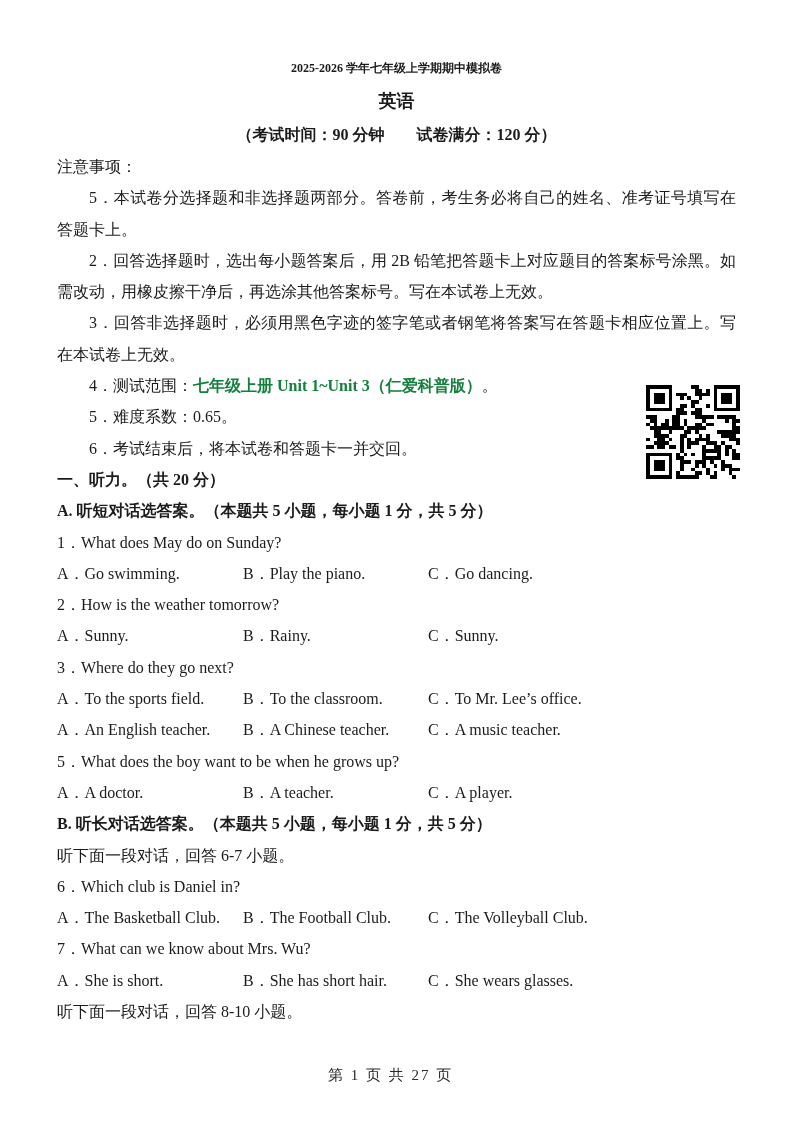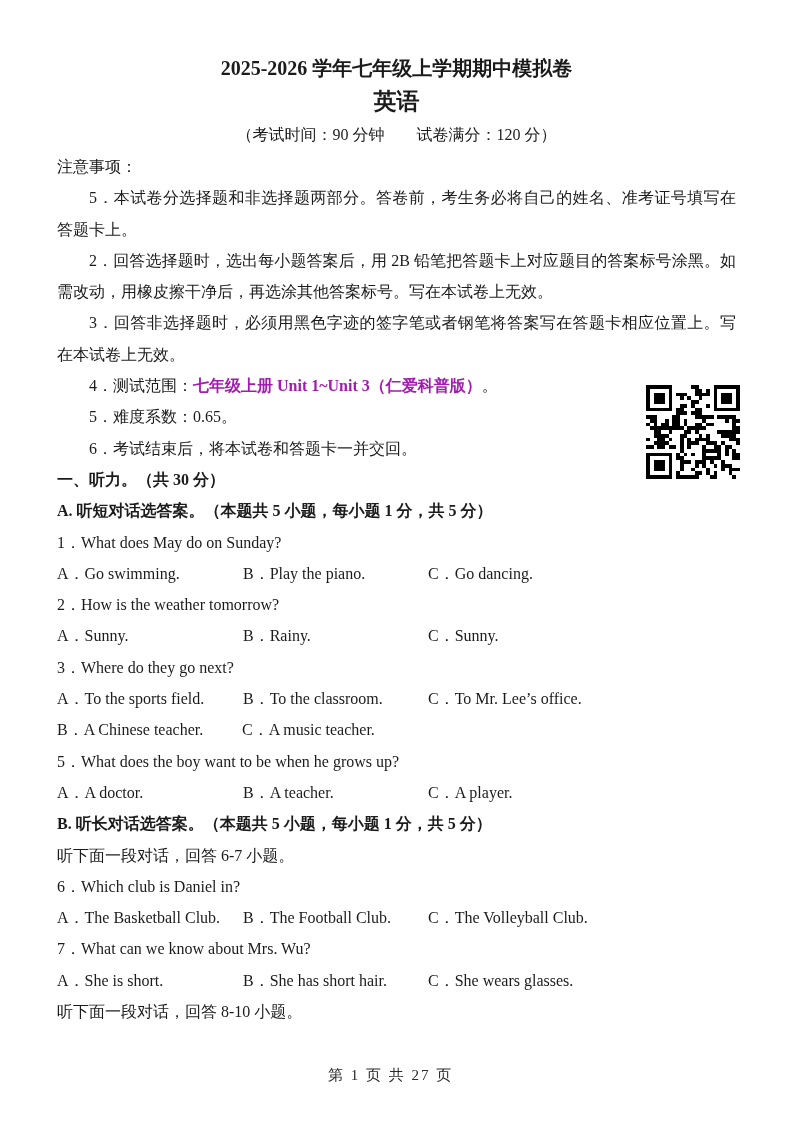--- a/index.html
+++ b/index.html
@@ -9,28 +9,28 @@
     margin:0 auto;
     background:#ffffff;
     color:#1b1b1b;
     font-family:"Liberation Serif","DejaVu Serif",serif;
     font-size:16px;
     box-sizing:border-box;
     padding:52px 57px 0 57px;
     overflow:hidden;
   }
   .hdr{text-align:center;}
-  .hdr .title{font-size:20px;font-weight:bold;line-height:33px;margin:0;}
-  .hdr .subject{font-size:23px;font-weight:bold;line-height:33px;margin:0;}
-  .hdr .exam-info{font-size:16px;line-height:33px;margin:0;font-weight:normal;}
+  .hdr .title{font-size:12px;font-weight:bold;line-height:33px;margin:0;}
+  .hdr .subject{font-size:18px;font-weight:bold;line-height:33px;margin:0;}
+  .hdr .exam-info{font-size:16px;line-height:33px;margin:0;font-weight:bold;}
   .body-flow{line-height:31.3px;text-align:justify;}
   .body-flow p{margin:0;}
   .notice-item{text-indent:2em;}
   .sec-head{font-weight:bold;}
-  .red{color:#a21caf;font-weight:bold;}
+  .red{color:#15803d;font-weight:bold;}
   .opts{display:flex;justify-content:space-between;}
   .opt-c1{width:186px;flex:0 0 186px;}
   .opt-c2{width:185px;flex:0 0 185px;}
   .opt-c3{flex:1;}
   .qr-wrap{
     position:absolute;left:646px;top:385px;width:94px;height:94px;
   }
   .qr-wrap svg{width:94px;height:94px;display:block;}
   .footer{
     position:absolute;left:0;right:12px;top:1066px;
@@ -51,21 +51,21 @@
   <div class="body-flow">
 
     <p>注意事项：</p>
     <p class="notice-item">5．本试卷分选择题和非选择题两部分。答卷前，考生务必将自己的姓名、准考证号填写在答题卡上。</p>
     <p class="notice-item">2．回答选择题时，选出每小题答案后，用 2B 铅笔把答题卡上对应题目的答案标号涂黑。如需改动，用橡皮擦干净后，再选涂其他答案标号。写在本试卷上无效。</p>
     <p class="notice-item">3．回答非选择题时，必须用黑色字迹的签字笔或者钢笔将答案写在答题卡相应位置上。写在本试卷上无效。</p>
     <p class="notice-item"><span>4．测试范围：</span><span class="red">七年级上册 Unit 1~Unit 3（仁爱科普版）</span><span>。</span></p>
     <p class="notice-item">5．难度系数：0.65。</p>
     <p class="notice-item">6．考试结束后，将本试卷和答题卡一并交回。</p>
 
-    <p class="sec-head">一、听力。（共 30 分）</p>
+    <p class="sec-head">一、听力。（共 20 分）</p>
     <p class="sec-head">A. 听短对话选答案。（本题共 5 小题，每小题 1 分，共 5 分）</p>
 
     <div>
       <p>1．What does May do on Sunday?</p>
       <div class="opts">
         <span class="opt-c1">A．Go swimming.</span>
         <span class="opt-c2">B．Play the piano.</span>
         <span class="opt-c3">C．Go dancing.</span>
       </div>
     </div>
@@ -83,20 +83,21 @@
       <p>3．Where do they go next?</p>
       <div class="opts">
         <span class="opt-c1">A．To the sports field.</span>
         <span class="opt-c2">B．To the classroom.</span>
         <span class="opt-c3">C．To Mr. Lee’s office.</span>
       </div>
     </div>
 
     <div>
       <div class="opts">
+        <span class="opt-c1">A．An English teacher.</span>
         <span class="opt-c2">B．A Chinese teacher.</span>
         <span class="opt-c3">C．A music teacher.</span>
       </div>
     </div>
 
     <div>
       <p>5．What does the boy want to be when he grows up?</p>
       <div class="opts">
         <span class="opt-c1">A．A doctor.</span>
         <span class="opt-c2">B．A teacher.</span>

